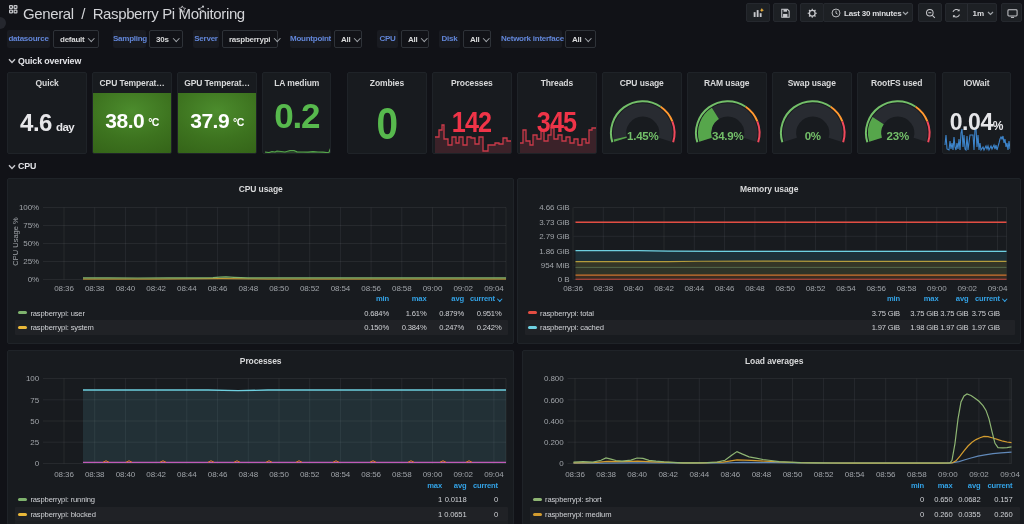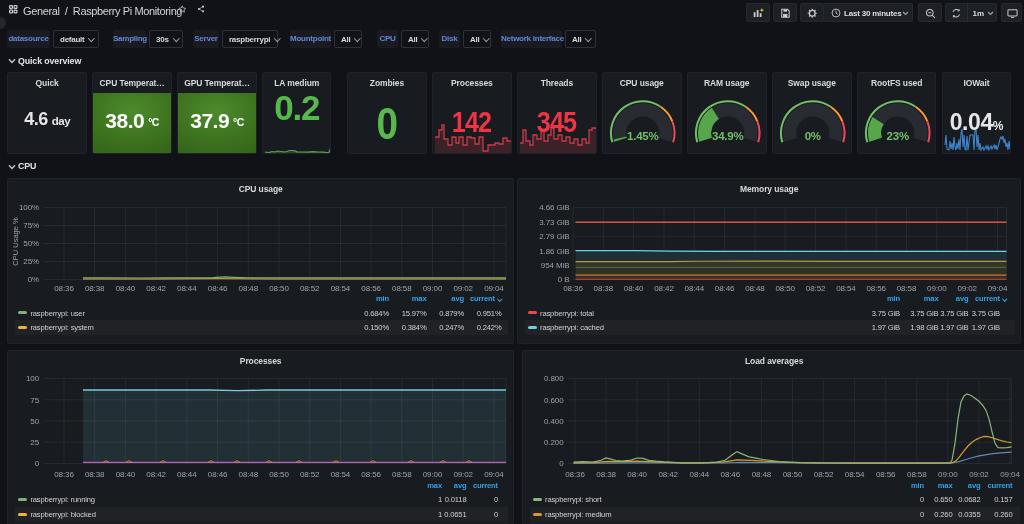--- a/index.html
+++ b/index.html
@@ -1,20 +1,20 @@
 <!DOCTYPE html>
 <html><head><meta charset="utf-8"><style>
 *{margin:0;padding:0;box-sizing:border-box}
 html,body{width:1024px;height:524px;overflow:hidden;background:#111217;
  font-family:"Liberation Sans",sans-serif;color:#d8d9da;}
 .abs{position:absolute}
 .panel{position:absolute;background:#181b1f;border:1px solid #1f2328;border-radius:2px}
 .ptitle{position:absolute;top:5px;left:0;right:0;text-align:center;font-size:8.5px;
  font-weight:700;color:#d8d9da;white-space:nowrap;letter-spacing:-.1px}
-.navtitle{position:absolute;left:23px;top:5px;font-size:11px;font-weight:500;color:#d3d4d8;letter-spacing:-.38px;white-space:nowrap}
+.navtitle{position:absolute;left:23px;top:5px;font-size:15px;font-weight:500;color:#d3d4d8;letter-spacing:-.38px;white-space:nowrap}
 .subbtn{position:absolute;top:29.5px;height:18.5px;border-radius:2px;font-size:8px;line-height:18.5px;letter-spacing:-.25px;white-space:nowrap}
 .sublabel{background:#191b21;color:#6286d9;font-weight:700;text-align:center}
 .subval{border:1px solid #2e3238;background:#111217;color:#d8d9da;font-weight:600;text-align:left;padding-left:6px}
 .sect{position:absolute;font-size:8.8px;font-weight:700;color:#e3e4e8;letter-spacing:-.1px}
 .navbtn{position:absolute;top:2.5px;height:19px;background:#1d2024;border:1px solid #25282e;border-radius:2px}
 .legrow{position:absolute;font-size:7.6px;color:#d0d2d6;white-space:nowrap;letter-spacing:-.15px}
 .num{position:absolute;text-align:right;font-size:7.6px;color:#d0d2d6;letter-spacing:-.15px}
 .bluehead{color:#33a2e5;font-weight:700;font-size:7.6px}
 .chev{display:inline-block;width:4.5px;height:4.5px;border-right:1.2px solid #9fa3a8;border-bottom:1.2px solid #9fa3a8;transform:rotate(45deg);vertical-align:1.5px;margin-left:4px}
 </style></head><body>
@@ -115,39 +115,39 @@
 <div class="sect" style="left:18px;top:55.5px">Quick overview</div>
 <svg class="abs" style="left:8px;top:58px" width="8" height="6" viewBox="0 0 8 6">
     <path d="M1 1.2l3 3.2 3-3.2" stroke="#c7c8cc" stroke-width="1.4" fill="none"></path>
   </svg>
 <div class="sect" style="left:18px;top:161px">CPU</div>
 <svg class="abs" style="left:8px;top:163.5px" width="8" height="6" viewBox="0 0 8 6">
     <path d="M1 1.2l3 3.2 3-3.2" stroke="#c7c8cc" stroke-width="1.4" fill="none"></path>
   </svg>
 <div class="panel" style="left:7.4px;top:72px;width:79.5px;height:82px;overflow:hidden">
     <div class="ptitle">Quick</div>
-    <div class="abs" style="left:0;right:0;top:36px;text-align:center;color:#e6e6e9;font-weight:700;letter-spacing:-.5px"><span style="font-size:18px">4.6</span> <span style="font-size:11.5px">day</span></div>
+    <div class="abs" style="left:0;right:0;top:36px;text-align:center;color:#e6e6e9;font-weight:700;letter-spacing:-.5px"><span style="font-size:24px">4.6</span> <span style="font-size:11.5px">day</span></div>
   </div>
 <div class="panel" style="left:92.4px;top:72px;width:79.5px;height:82px;overflow:hidden">
     <div class="ptitle">CPU Temperat…</div>
     <div class="abs" style="left:0;right:0;top:19.5px;bottom:0;background:radial-gradient(ellipse 95% 85% at 50% 30%, #4c8c2d 0%, #3d731f 55%, #346318 100%)"></div>
     <div class="abs" style="left:0;right:0;top:36px;text-align:center;color:#fff;font-weight:700;z-index:2;letter-spacing:-.5px"><span style="font-size:21px">38.0</span> <span style="font-size:10.5px;vertical-align:2px">°C</span></div>
   </div>
 <div class="panel" style="left:177.3px;top:72px;width:79.5px;height:82px;overflow:hidden">
     <div class="ptitle">GPU Temperat…</div>
     <div class="abs" style="left:0;right:0;top:19.5px;bottom:0;background:radial-gradient(ellipse 95% 85% at 50% 30%, #4c8c2d 0%, #3d731f 55%, #346318 100%)"></div>
     <div class="abs" style="left:0;right:0;top:36px;text-align:center;color:#fff;font-weight:700;z-index:2;letter-spacing:-.5px"><span style="font-size:21px">37.9</span> <span style="font-size:10.5px;vertical-align:2px">°C</span></div>
   </div>
 <div class="panel" style="left:262.2px;top:72px;width:69px;height:82px;overflow:hidden">
     <div class="ptitle">LA medium</div>
     <svg class="abs" style="left:0;top:0" width="79.5" height="82">
       <path d="M 2 79 L 6 79.5 L 9 78.5 L 12 79 L 14 78 L 18 78.5 L 22 79 L 27 77.5 L 31 77.5 L 34 78.8 L 40 79 L 45 79.2 L 50 78.6 L 55 79 L 60 79.2 L 64 79.5 L 66 79.3 L 68 74 L 70 60 L 72 52.5 L 73.5 51.5 L 75 55.5 L 76.5 59.5 L 77.5 57.5 L 79.5 58.5 L 79.5 82 L 2 82 Z" fill="rgba(86,166,75,0.30)" stroke="none"></path>
       <path d="M 2 79 L 6 79.5 L 9 78.5 L 12 79 L 14 78 L 18 78.5 L 22 79 L 27 77.5 L 31 77.5 L 34 78.8 L 40 79 L 45 79.2 L 50 78.6 L 55 79 L 60 79.2 L 64 79.5 L 66 79.3 L 68 74 L 70 60 L 72 52.5 L 73.5 51.5 L 75 55.5 L 76.5 59.5 L 77.5 57.5 L 79.5 58.5" stroke="#56a64b" stroke-width="1.2" fill="none"></path>
     </svg>
-    <div class="abs" style="left:0;right:0;top:15px;text-align:center;color:#57b94d;font-weight:700;font-size:35px;letter-spacing:-1.2px">0.2</div>
+    <div class="abs" style="left:0;right:0;top:23px;text-align:center;color:#57b94d;font-weight:700;font-size:35px;letter-spacing:-1.2px">0.2</div>
   </div>
 <div class="panel" style="left:347.2px;top:72px;width:79.5px;height:82px;overflow:hidden">
     <div class="ptitle">Zombies</div>
     <div class="abs" style="left:0;right:0;top:25.5px;text-align:center;color:#57b94d;font-weight:700;font-size:44px"><span style="display:inline-block;transform:scaleX(.88)">0</span></div>
   </div>
 <div class="panel" style="left:432.1px;top:72px;width:79.5px;height:82px;overflow:hidden">
     <div class="ptitle">Processes</div>
     <svg class="abs" style="left:0;top:0" width="79.5" height="82">
       <path d="M 2 64 L 6 64 L 6 57 L 9 57 L 9 52 L 11 52 L 11 66 L 15 66 L 15 72 L 19 72 L 19 64 L 23 64 L 23 70 L 26 70 L 26 64 L 30 64 L 30 72 L 34 72 L 34 64 L 38 64 L 38 65 L 42 65 L 42 71 L 46 71 L 46 64 L 50 64 L 50 78 L 55 78 L 55 72 L 62 72 L 62 70 L 66 70 L 66 71 L 70 71 L 70 65 L 74 65 L 74 68 L 78 68 L 78 82 L 2 82 Z" fill="rgba(242,73,92,0.16)"></path>
       <path d="M 2 64 L 6 64 L 6 57 L 9 57 L 9 52 L 11 52 L 11 66 L 15 66 L 15 72 L 19 72 L 19 64 L 23 64 L 23 70 L 26 70 L 26 64 L 30 64 L 30 72 L 34 72 L 34 64 L 38 64 L 38 65 L 42 65 L 42 71 L 46 71 L 46 64 L 50 64 L 50 78 L 55 78 L 55 72 L 62 72 L 62 70 L 66 70 L 66 71 L 70 71 L 70 65 L 74 65 L 74 68 L 78 68" stroke="#c93a49" stroke-width="1.3" fill="none"></path>
@@ -260,21 +260,21 @@
       <path d="M 75.0 100.0 L 150.0 100.0 L 214.0 99.7 L 260.0 100.0 L 350.0 100.0 L 430.0 100.0 L 498.0 100.0" stroke="#eab839" stroke-width="1.0" fill="none"></path>
       <path d="M 75.0 98.9 L 100.0 98.9 L 130.0 99.0 L 160.0 98.8 L 190.0 98.9 L 205.0 98.7 L 212.0 98.2 L 218.0 97.9 L 226.0 98.3 L 240.0 98.8 L 270.0 98.9 L 300.0 98.8 L 330.0 98.9 L 360.0 98.9 L 390.0 98.8 L 420.0 98.9 L 450.0 98.8 L 475.0 98.9 L 498.0 98.8" stroke="#7eb26d" stroke-width="1.2" fill="none"></path>
     </svg>
     <div class="num bluehead" style="right:123.9px;top:115px;width:60px">min</div>
     <div class="num bluehead" style="right:86.4px;top:115px;width:60px">max</div>
     <div class="num bluehead" style="right:48.9px;top:115px;width:60px">avg</div>
     <div class="num bluehead" style="right:11.4px;top:115px;width:60px">current<span class="chev" style="width:3.5px;height:3.5px;border-color:#33a2e5;margin-left:3px;vertical-align:1px"></span></div>
     <div class="abs" style="left:10px;top:132.29999999999998px;width:9px;height:3px;border-radius:1.5px;background:#7eb26d"></div>
     <div class="legrow" style="left:22px;top:129.7px">raspberrypi: user</div>
     <div class="num" style="right:123.9px;top:129.7px;width:70px">0.684%</div>
-    <div class="num" style="right:86.4px;top:129.7px;width:70px">15.97%</div>
+    <div class="num" style="right:86.4px;top:129.7px;width:70px">1.61%</div>
     <div class="num" style="right:48.9px;top:129.7px;width:70px">0.879%</div>
     <div class="num" style="right:11.4px;top:129.7px;width:70px">0.951%</div>
     <div class="abs" style="left:7px;right:5px;top:141.2px;height:14.7px;background:#202226;border-radius:1px"></div>
     <div class="abs" style="left:10px;top:146.99999999999997px;width:9px;height:3px;border-radius:1.5px;background:#eab839"></div>
     <div class="legrow" style="left:22px;top:144.39999999999998px">raspberrypi: system</div>
     <div class="num" style="right:123.9px;top:144.39999999999998px;width:70px">0.150%</div>
     <div class="num" style="right:86.4px;top:144.39999999999998px;width:70px">0.384%</div>
     <div class="num" style="right:48.9px;top:144.39999999999998px;width:70px">0.247%</div>
     <div class="num" style="right:11.4px;top:144.39999999999998px;width:70px">0.242%</div>
     <div class="abs" style="left:0;top:161.8px;width:506px;height:4.2px;overflow:hidden;opacity:.45">

